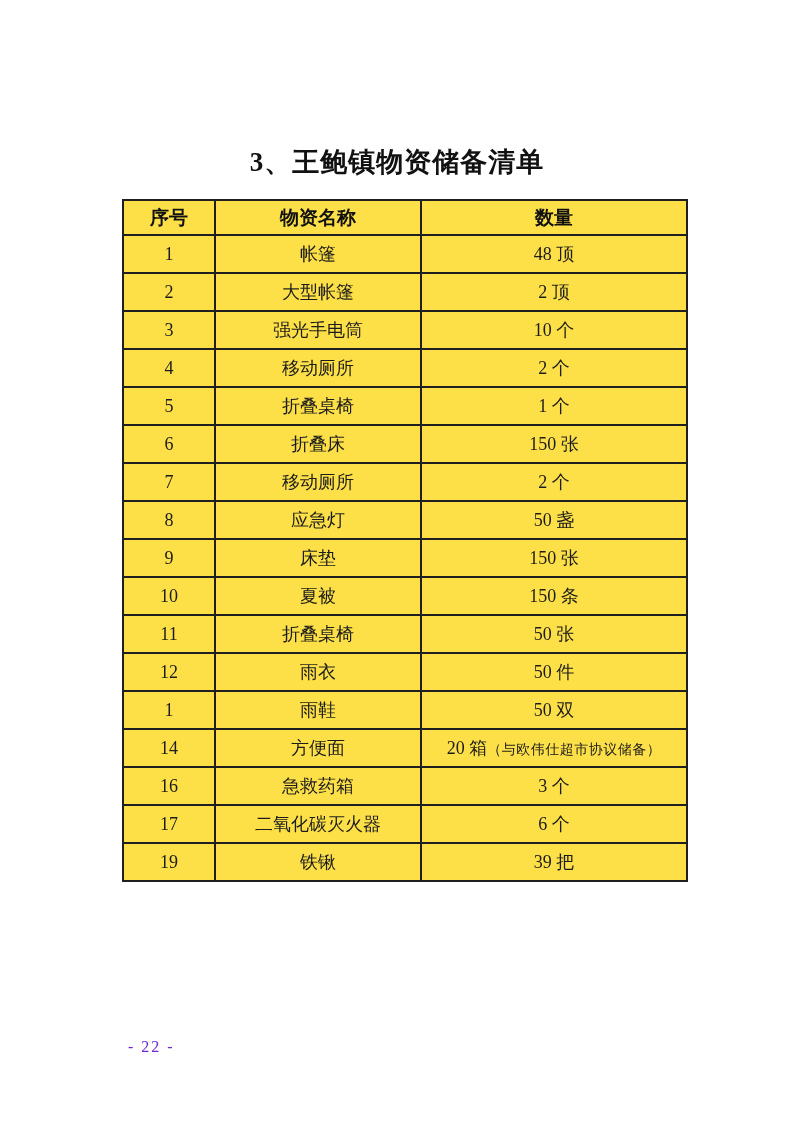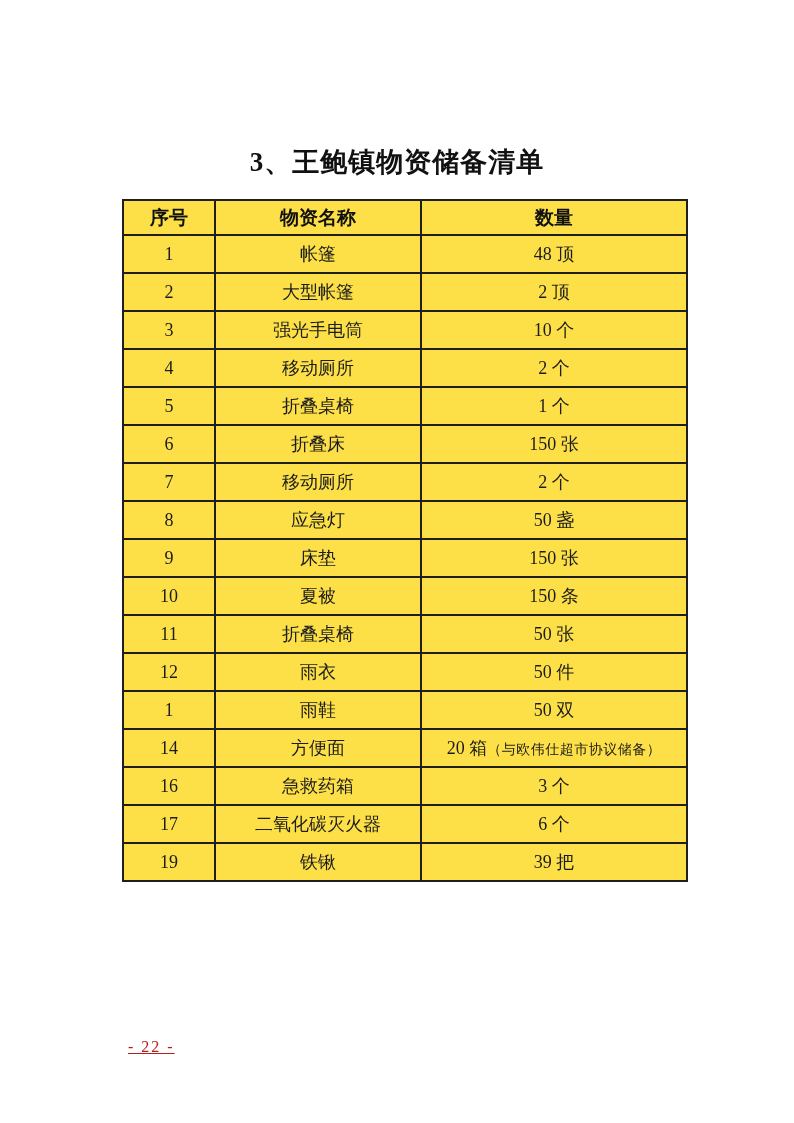--- a/index.html
+++ b/index.html
@@ -59,22 +59,21 @@
   .qty-note {
     font-size: 14px;
     letter-spacing: 0.5px;
   }
   .page-number {
     position: absolute;
     left: 128px;
     top: 1038px;
     font-size: 16px;
     letter-spacing: 2px;
-    color: #b91c1c;
-    text-decoration: underline;
+    color: #6d28d9;
   }
 </style>
 </head>
 <body>
 
 <div class="page">
 
   <h1 class="doc-title">3、王鲍镇物资储备清单</h1>
 
   <table class="supplies-table">

